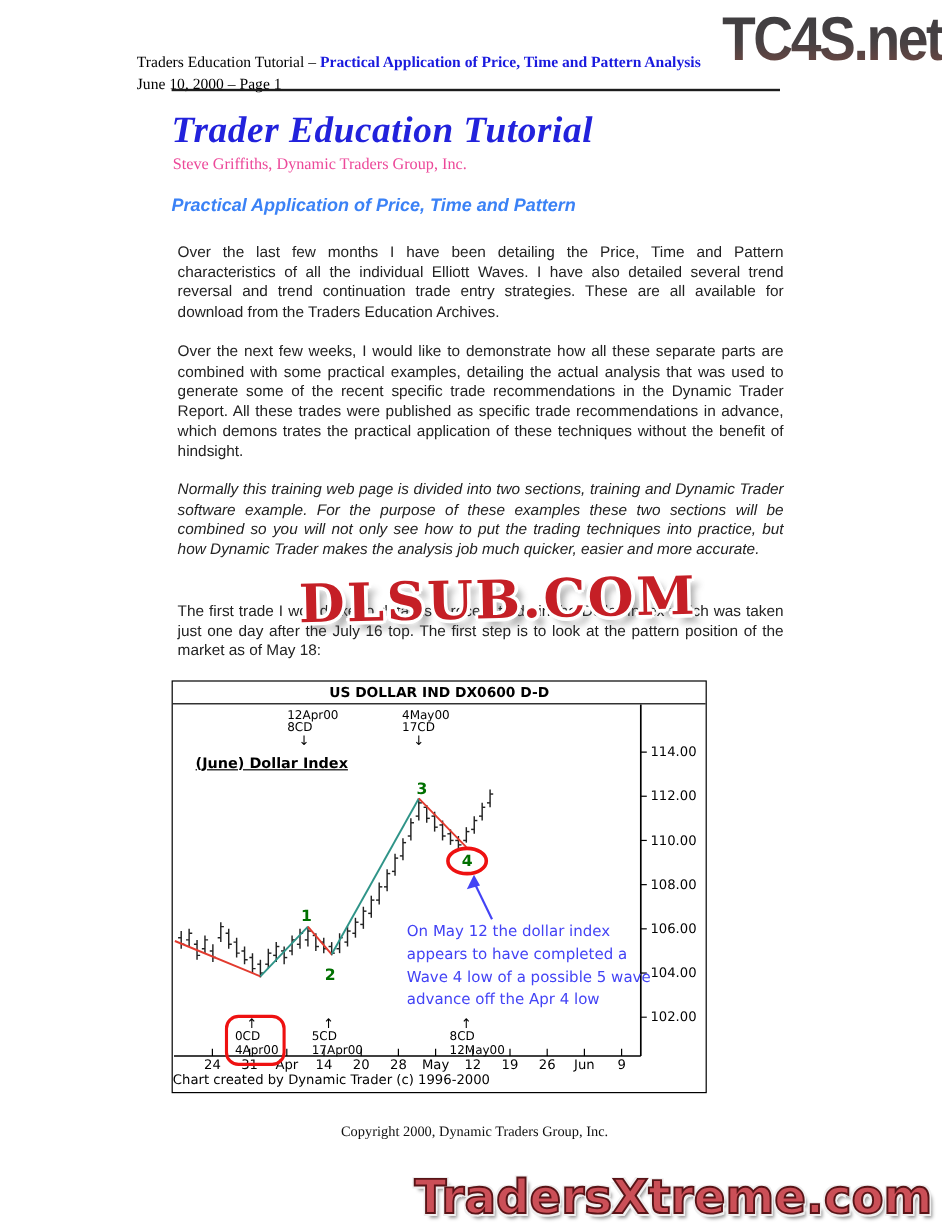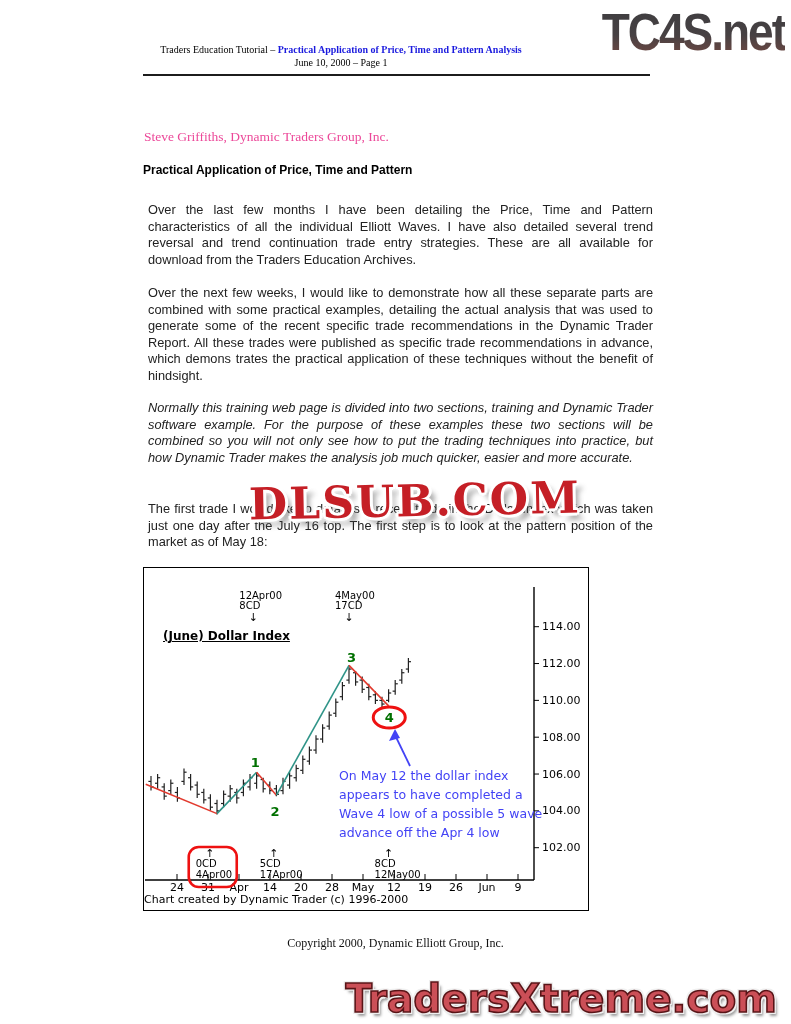--- a/index.html
+++ b/index.html
@@ -41,43 +41,43 @@
     position:absolute; top:976px; right:14px;
     font-family:"DejaVu Sans", sans-serif; font-weight:bold;
     font-size:39px; letter-spacing:0px; line-height:1.2;
     color:#cb4f57; -webkit-text-stroke:1.6px #581417;
     text-shadow:
       -2px -2px 0 #efefef, 2px -2px 0 #efefef, -2px 2px 0 #efefef, 2px 2px 0 #efefef,
       3px 4px 3px #999999;
   }
   
   .doc-header {
-    position:absolute; left:100px; top:44px; width:482px;
-    text-align:center; font-family:"Liberation Serif", serif;
-    font-size:10px; color:#000;
+    position:absolute; left:114px; top:44px; width:482px;
+    text-align:left; font-family:"Liberation Serif", serif;
+    font-size:13px; color:#000;
   }
   .doc-header .em { color:#1a1ade; font-weight:bold; }
   .doc-header .line2 { margin-top:2px; }
   .rule {
     position:absolute; left:143px; top:74px; width:507px; height:2px;
     background:#1c1c1c;
   }
   
   .title {
     position:absolute; left:143px; top:90px;
     font-family:"Liberation Serif", serif; font-weight:bold; font-style:italic;
     font-size:31px; color:#2222dc; letter-spacing:0.5px;
   }
   .byline {
     position:absolute; left:144px; top:129px;
     font-family:"Liberation Serif", serif; font-size:13.5px; color:#ec4899;
   }
   .heading {
     position:absolute; left:143px; top:163px;
-    font-size:12px; font-weight:bold; color:#000000;
+    font-size:15px; font-weight:bold; color:#3b82f6;font-style:italic;
   }
   .para {
     position:absolute; left:148px; width:505px;
     font-size:12.8px; line-height:16.5px;
     text-align:justify; text-align-last:left; color:#222;
   }
   #p1 { top:202px; } #p2 { top:285px; } #p3 { top:400px;font-style:italic; } #p4 { top:501px; }
   
   .chart {
     position:absolute; left:143px; top:567px; width:446px; height:344px;
@@ -112,31 +112,33 @@
 <div class="page">
 
   <div class="tc4s">TC4S.net</div>
 
   <div class="doc-header">
     <div><span>Traders Education Tutorial – </span><span class="em">Practical Application of Price, Time and Pattern Analysis</span></div>
     <div class="line2">June 10, 2000 – Page 1</div>
   </div>
   <div class="rule"></div>
 
+  <div class="title">Trader Education Tutorial</div>
   <div class="byline">Steve Griffiths, Dynamic Traders Group, Inc.</div>
   <div class="heading">Practical Application of Price, Time and Pattern</div>
 
   <div class="para" id="p1">Over the last few months I have been detailing the Price, Time and Pattern characteristics of all the individual Elliott Waves. I have also detailed several trend reversal and trend continuation trade entry strategies. These are all available for download from the Traders Education Archives.</div>
   <div class="para" id="p2">Over the next few weeks, I would like to demonstrate how all these separate parts are combined with some practical examples, detailing the actual analysis that was used to generate some of the recent specific trade recommendations in the Dynamic Trader Report. All these trades were published as specific trade recommendations in advance, which demons trates the practical application of these techniques without the benefit of hindsight.</div>
   <div class="para" id="p3">Normally this training web page is divided into two sections, training and Dynamic Trader software example. For the purpose of these examples these two sections will be combined so you will not only see how to put the trading techniques into practice, but how Dynamic Trader makes the analysis job much quicker, easier and more accurate.</div>
   <div class="para" id="p4">The first trade I would like to detail is a recent trade in the Dollar Index which was taken just one day after the July 16 top. The first step is to look at the pattern position of the market as of May 18:</div>
 
   <div class="stamp">DLSUB.COM</div>
 
   <div class="chart">
+    <div class="chart-titlebar">US DOLLAR IND DX0600 D-D</div>
     <svg id="chart-svg" width="446" height="344" viewBox="0 0 446 344">
         <line x1="390" y1="19" x2="390" y2="312" stroke="#000" stroke-width="1.4"></line>
         <line x1="1" y1="312" x2="390" y2="312" stroke="#000" stroke-width="1.4"></line>
         <line x1="390" y1="58.7" x2="395" y2="58.7" stroke="#000"></line>
         <text x="398" y="62.2" font-size="11" fill="#000">114.00</text>
         <line x1="390" y1="95.5334" x2="395" y2="95.5334" stroke="#000"></line>
         <text x="398" y="99.0334" font-size="11" fill="#000">112.00</text>
         <line x1="390" y1="132.3668" x2="395" y2="132.3668" stroke="#000"></line>
         <text x="398" y="135.8668" font-size="11" fill="#000">110.00</text>
         <line x1="390" y1="169.2002" x2="395" y2="169.2002" stroke="#000"></line>
@@ -321,16 +323,16 @@
         <text x="195" y="231" font-size="12.5" fill="#4343f5">appears to have completed a</text>
         <text x="195" y="250" font-size="12.5" fill="#4343f5">Wave 4 low of a possible 5 wave</text>
         <text x="195" y="269" font-size="12.5" fill="#4343f5">advance off the Apr 4 low</text>
         <line x1="266" y1="198" x2="251" y2="167" stroke="#4343f5" stroke-width="1.8"></line>
         <polygon points="251,161 245,173 256,170" fill="#4343f5"></polygon>
       </svg>
     <div class="chart-instrument">(June) Dollar Index</div>
     <div class="chart-credit">Chart created by Dynamic Trader (c) 1996-2000</div>
   </div>
 
-  <div class="copyright">Copyright 2000, Dynamic Elliott Group, Inc.</div>
+  <div class="copyright">Copyright 2000, Dynamic Traders Group, Inc.</div>
 
   <div class="txlogo">TradersXtreme.com</div>
 </div>
 
 </body></html>

